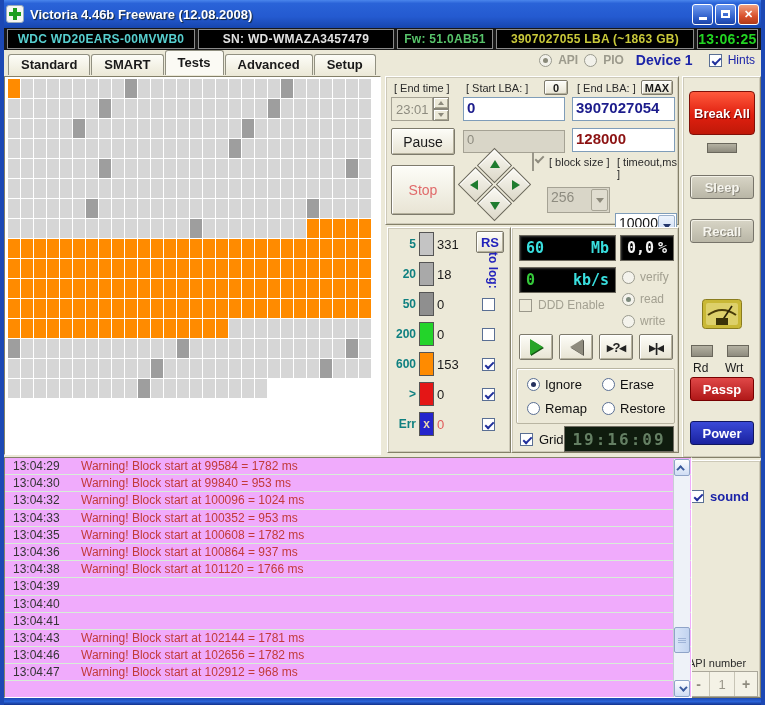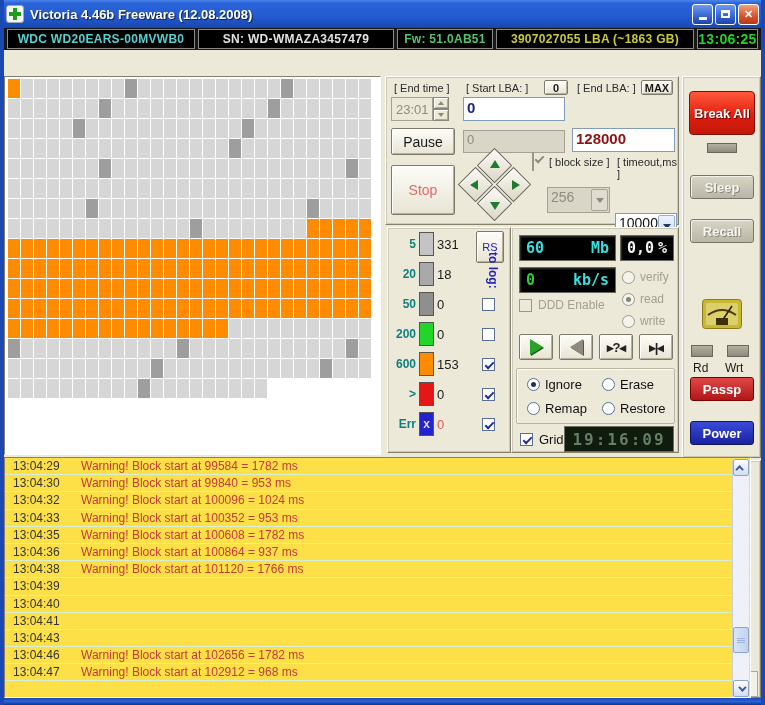--- a/index.html
+++ b/index.html
@@ -105,21 +105,21 @@
   .padtri.right { border-top:5px solid transparent; border-bottom:5px solid transparent; border-left:8px solid #1f7c2f; }
 
   
   #histo { position:absolute; left:383px; top:227px; width:124px; height:226px; }
   .h-row { position:absolute; display:flex; align-items:center; height:26px; left:2px; }
   .h-label { width:26px; text-align:right; color:#0f8080; font-size:12px; font-weight:bold; margin-right:3px; }
   .h-block { width:15px; height:24px; border:1px solid #555; margin-right:3px;
     display:flex; align-items:center; justify-content:center; color:#ead9b0; font-size:12px; font-weight:bold; }
   .h-count { font-size:13px; color:#1a1a1a; }
   .h-check { position:absolute; left:92px; }
-  #rs-btn { position:absolute; left:88px; top:3px; width:28px; height:32px; font-size:11px; font-weight:normal; color:#2222bb; }
+  #rs-btn { position:absolute; left:88px; top:3px; width:28px; height:22px; font-size:13px; font-weight:bold; color:#2222bb; }
   #tolog { position:absolute; left:98px; top:24px; writing-mode:vertical-rl; color:#2222bb; font-size:12px; font-weight:bold; }
 
   
   #mon { position:absolute; left:507px; top:227px; width:168px; height:226px; }
   .cyan { color:#39dede; } .grn { color:#35c93a; } .wht { color:#f2f2f2; }
   .dis-text { color:#a3a091; font-size:12px; }
   .radio-row { display:flex; align-items:center; gap:5px; position:absolute; }
   .transport { position:absolute; width:34px; height:26px; }
   .tri-play { width:0; height:0; border-top:8px solid transparent; border-bottom:8px solid transparent; border-left:13px solid #28a428;
     filter:drop-shadow(1px 1px 0 #145214); }
@@ -152,21 +152,21 @@
   #sound-label { color:#1c24a8; font-size:13px; font-weight:bold; }
   #apinum-label { position:absolute; left:5px; top:196px; font-size:11px; color:#2a2a2a; }
   #apispin { position:absolute; left:4px; top:210px; width:71px; height:26px; display:flex;
     background:#f4f2e6; border:1px solid #aaa79a; }
   .apis-btn { width:22px; display:flex; align-items:center; justify-content:center; color:#8e8b7e;
     font-size:14px; font-weight:bold; border-right:1px solid #c8c5b6; }
   #apis-val { flex:1; display:flex; align-items:center; justify-content:center; color:#9a978a; font-size:13px;
     border-right:1px solid #c8c5b6; }
 
   
-  #log { position:absolute; left:0; top:457px; width:747px; height:241px; background:#fde047;
+  #log { position:absolute; left:0; top:457px; width:688px; height:241px; background:#f0abfc;
     border:1px solid; border-color:#848069 #fff #fff #848069; overflow:hidden; }
   .log-row { display:flex; height:17.2px; align-items:center; border-bottom:1px solid #d7eed7; font-size:12px; }
   .log-time { width:76px; padding-left:8px; color:#343434; }
   .log-msg { color:#c23a3a; }
   #scroll { position:absolute; right:1px; top:1px; width:17px; height:238px; background:#eef2f8; border-left:1px solid #c8cdd6; }
   .sc-btn { position:absolute; left:0; width:16px; height:17px; border:1px solid #8fa4c8; border-radius:2px;
     background:linear-gradient(#fdfefe,#cfddf4); display:flex; align-items:center; justify-content:center; }
   .sc-up { top:0; } .sc-dn { bottom:0; }
   .chev { width:6px; height:6px; border-left:2px solid #3a5a9c; border-top:2px solid #3a5a9c; }
   .chev.u { transform:rotate(45deg) translateY(2px); }
@@ -201,20 +201,38 @@
   </div>
 
   <div id="infobar">
     <div class="infoseg seg-model">WDC WD20EARS-00MVWB0</div>
     <div class="infoseg seg-serial">SN: WD-WMAZA3457479</div>
     <div class="infoseg seg-fw">Fw: 51.0AB51</div>
     <div class="infoseg seg-cap">3907027055 LBA (~1863 GB)</div>
     <div class="infoseg seg-clock">13:06:25</div>
   </div>
 
+  <div id="tabbar">
+    <div id="tabstrip" style="display:flex;align-items:flex-end;">
+        <div class="tab">Standard</div>
+        <div class="tab">SMART</div>
+        <div class="tab active">Tests</div>
+        <div class="tab">Advanced</div>
+        <div class="tab">Setup</div>
+      </div>
+    <div id="tab-right">
+      <span class="dis-radio sel"></span>
+      <span class="dis-label">API</span>
+      <span class="dis-radio"></span>
+      <span class="dis-label">PIO</span>
+      <span id="device-label">Device 1</span>
+      <span class="xpcheck checked"></span>
+      <span style="color:#1c24a8;font-size:12px;">Hints</span>
+    </div>
+  </div>
 
   <div id="gridpanel">
     <div id="blockmap">
         <div class="bm-row">
           <div class="bm-cell" style="background: rgb(255, 139, 0);"></div>
           <div class="bm-cell" style="background: rgb(214, 214, 214);"></div>
           <div class="bm-cell" style="background: rgb(214, 214, 214);"></div>
           <div class="bm-cell" style="background: rgb(214, 214, 214);"></div>
           <div class="bm-cell" style="background: rgb(214, 214, 214);"></div>
           <div class="bm-cell" style="background: rgb(214, 214, 214);"></div>
@@ -699,20 +717,21 @@
           </div>
       </div>
     </div>
 
     <span class="lbl abs" style="left:80px;top:5px;">[ Start LBA: ]</span>
     <div class="btn minibtn" style="left:158px;top:3px;width:24px;">0</div>
     <div class="field abs" style="left:77px;top:20px;width:102px;height:24px;">0</div>
 
     <span class="lbl abs" style="left:191px;top:5px;">[ End LBA: ]</span>
     <div class="btn minibtn" style="left:255px;top:3px;width:32px;">MAX</div>
+    <div class="field abs" style="left:186px;top:20px;width:103px;height:24px;">3907027054</div>
 
     <div class="btn abs" style="left:5px;top:51px;width:64px;height:27px;font-size:14px;">Pause</div>
     <div class="field dis abs" style="left:77px;top:53px;width:102px;height:23px;font-size:13px;">0</div>
     <div class="field abs" style="left:186px;top:51px;width:103px;height:24px;color:#8c1212;">128000</div>
 
     <div class="btn abs" style="left:5px;top:88px;width:64px;height:50px;font-size:14px;color:#e06a6a;">Stop</div>
 
     <div id="pad">
       <div class="diam" style="left:23px;top:4px;"></div>
       <div class="diam" style="left:4px;top:23px;"></div>
@@ -934,20 +953,21 @@
           <span class="log-time">13:04:39</span>
         </div>
         <div class="log-row">
           <span class="log-time">13:04:40</span>
         </div>
         <div class="log-row">
           <span class="log-time">13:04:41</span>
         </div>
         <div class="log-row">
           <span class="log-time">13:04:43</span>
+          <span class="log-msg">Warning! Block start at 102144 = 1781 ms</span>
         </div>
         <div class="log-row">
           <span class="log-time">13:04:46</span>
           <span class="log-msg">Warning! Block start at 102656 = 1782 ms</span>
         </div>
         <div class="log-row">
           <span class="log-time">13:04:47</span>
           <span class="log-msg">Warning! Block start at 102912 = 968 ms</span>
         </div>
       </div>

